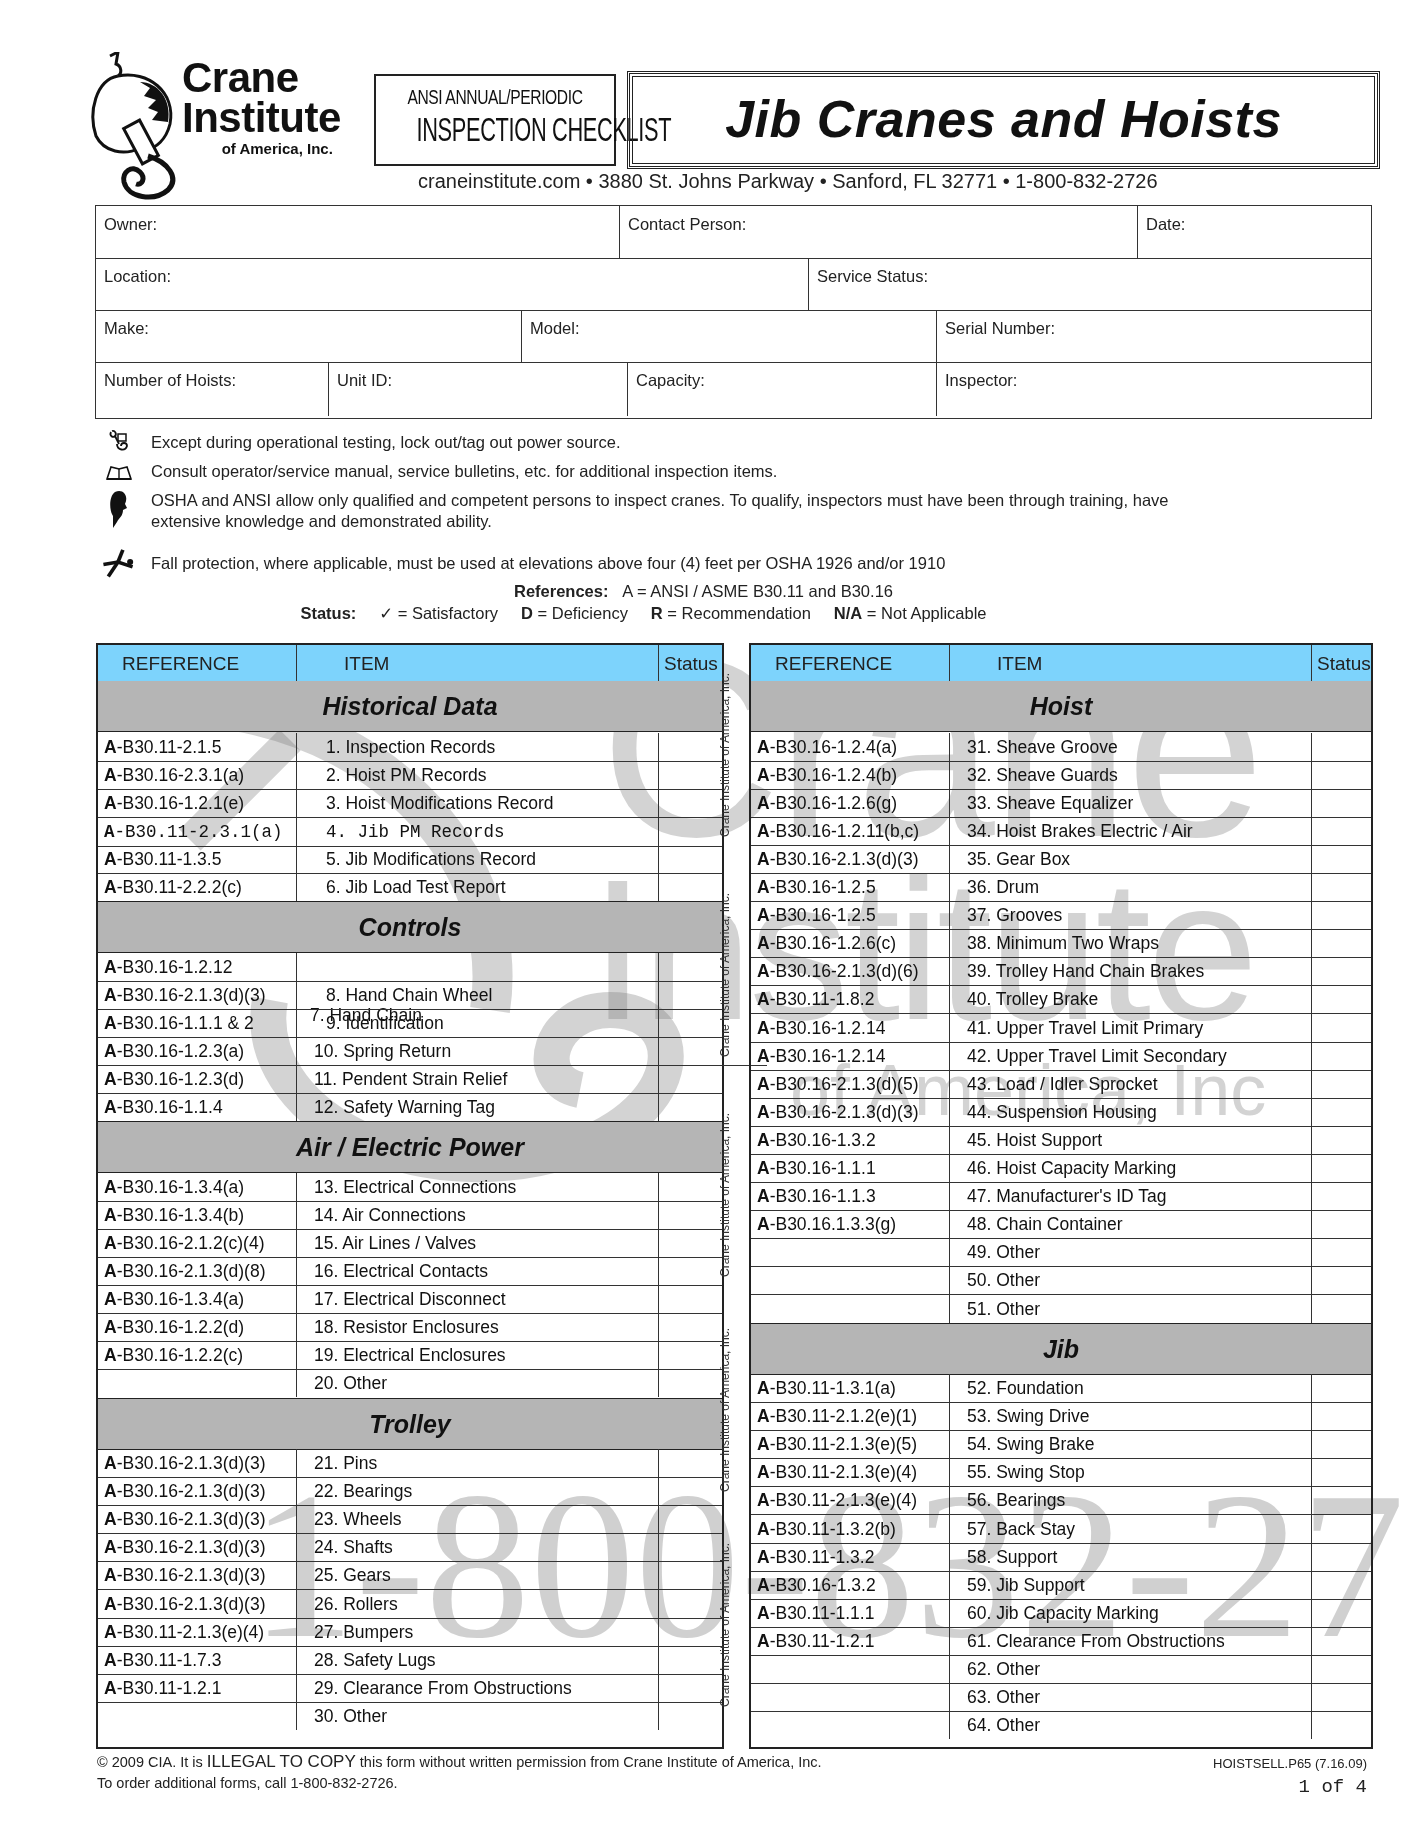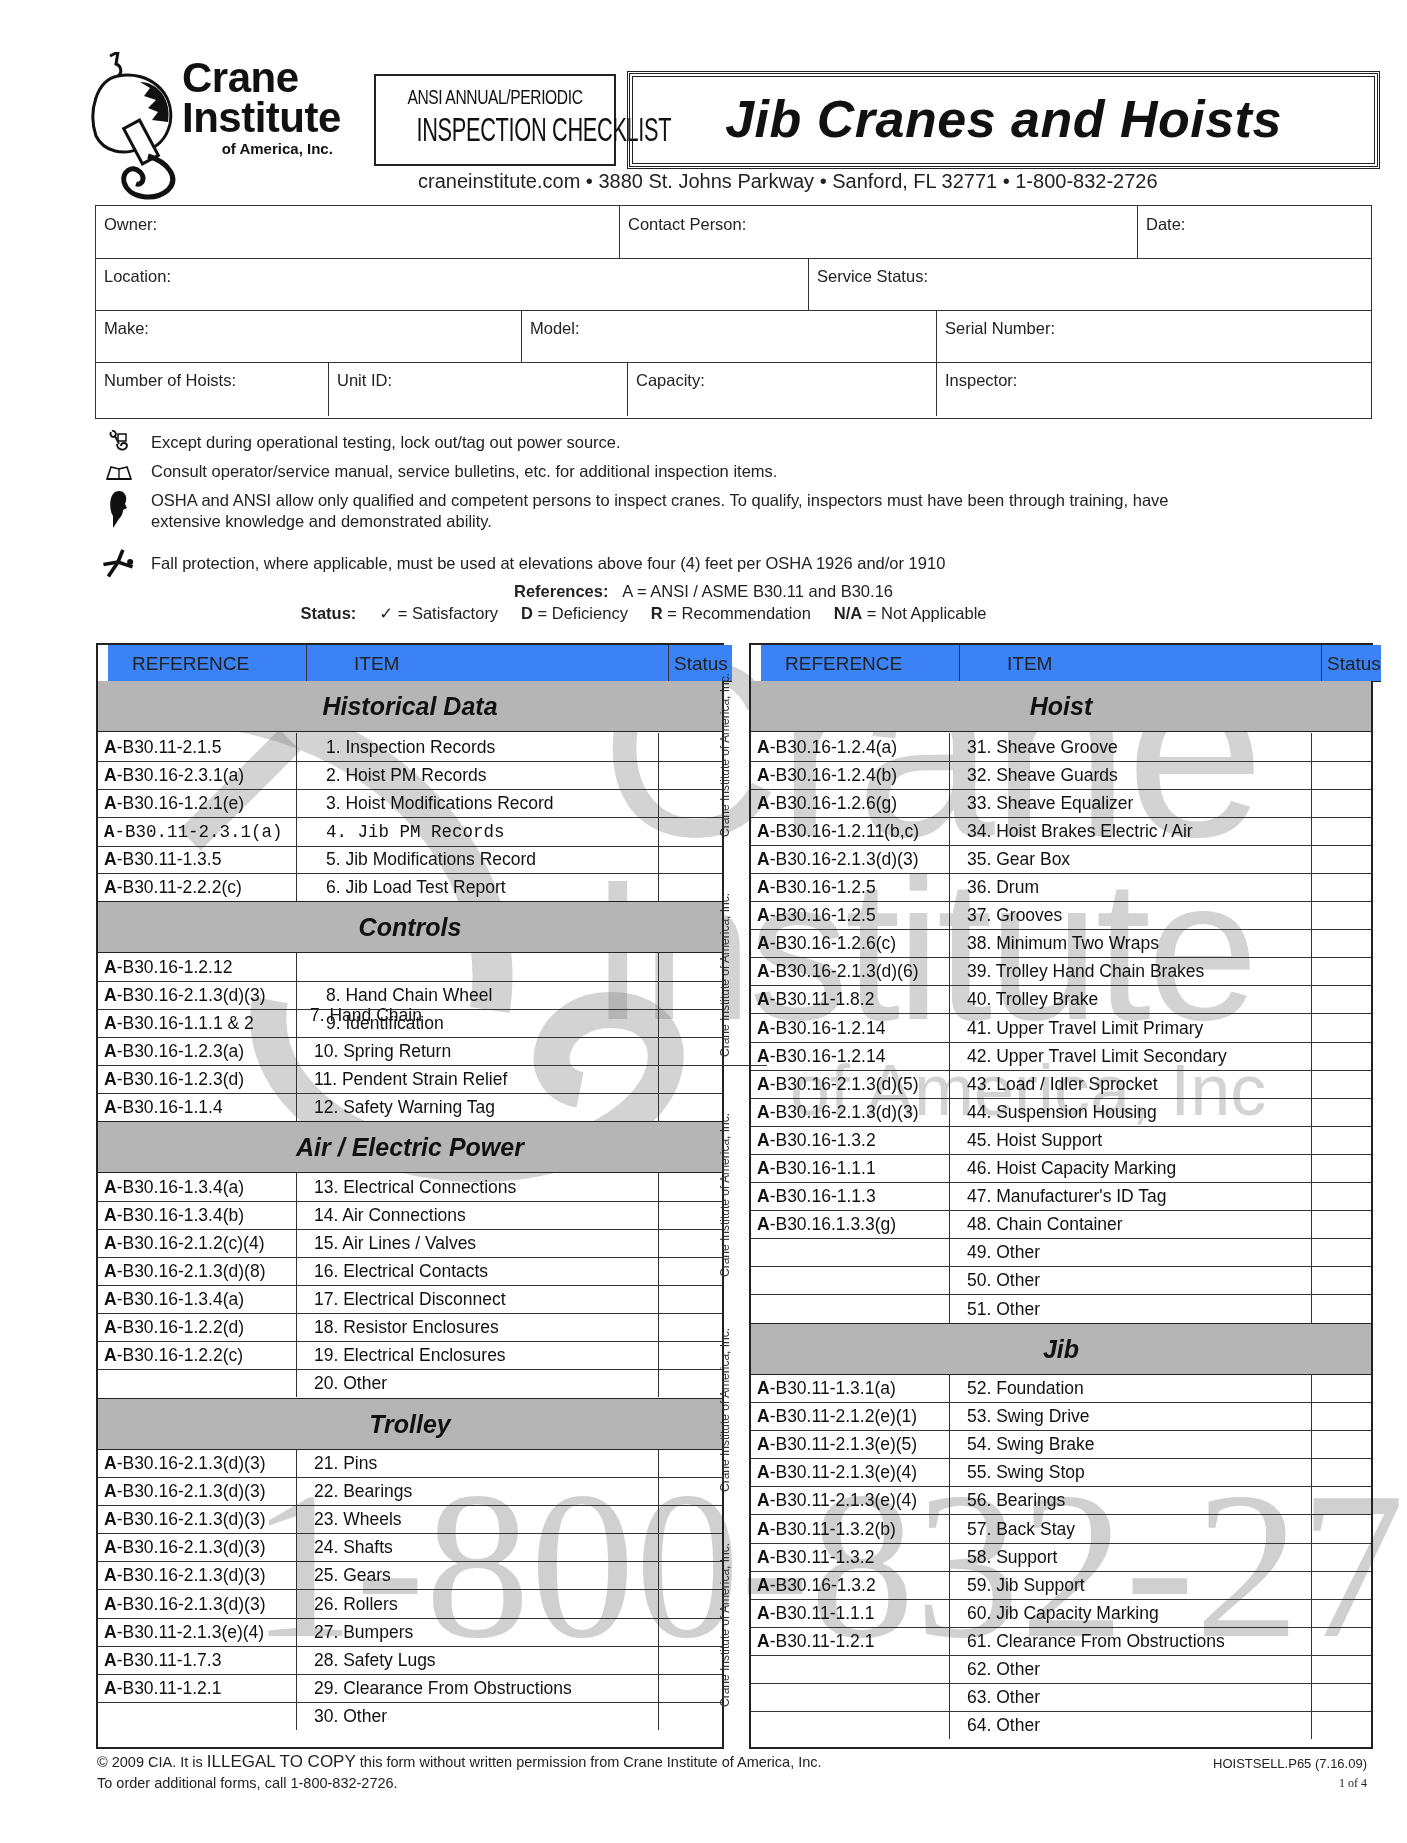--- a/index.html
+++ b/index.html
@@ -37,21 +37,21 @@
   .notes { position:absolute; left:105px; top:427px; width:1280px; }
   .note { position:absolute; left:0; font-size:16.5px; color:#222; white-space:nowrap; }
   .note .ico { position:absolute; left:0; top:-4px; width:28px; height:28px; }
   .note .txt { position:absolute; left:46px; top:0; line-height:21px; }
 
   .refs { position:absolute; left:0; width:1407px; text-align:center; font-size:16.5px; color:#222; white-space:nowrap; }
   .refs b { font-weight:bold; }
 
   
   .tbl { position:absolute; border:2px solid #222; background:transparent; }
-  .tbl .hdr { position:absolute; left:10px; top:0; width:100%; height:36px; border-bottom:1.5px solid #222; background:#3b82f6; }
+  .tbl .hdr { position:absolute; left:0; top:0; width:100%; height:36px; border-bottom:1.5px solid #222; background:#7dd3fc; }
   .tbl .hdr div { position:absolute; top:0; height:36px; line-height:38px; font-size:19px; color:#222; }
   .tbl .sect { position:absolute; left:0; width:100%; background:#b5b5b5; border-bottom:1.5px solid #222; border-top:1.5px solid #222;
                text-align:center; font-weight:bold; font-style:italic; font-size:25px; color:#111; }
   .tbl .r { position:absolute; left:0; width:100%; height:28px; border-bottom:1.3px solid #333; font-size:17.5px; color:#111; }
   .tbl .r:last-child { border-bottom:none; }
   .tbl .r .ref { position:absolute; left:6px; top:4px; white-space:nowrap; }
   .tbl .r .ref b { font-weight:bold; }
   .tbl .r .item { position:absolute; top:4px; white-space:nowrap; }
   .tbl .r .stat { position:absolute; top:0; height:100%; border-left:1.3px solid #333; }
   .vline { position:absolute; top:0; bottom:0; border-left:1.3px solid #333; }
@@ -573,13 +573,13 @@
 <div class="side" style="top:870px; height:210px;">Crane Institute of America, Inc.</div>
 <div class="side" style="top:1090px; height:210px;">Crane Institute of America, Inc.</div>
 <div class="side" style="top:1310px; height:200px;">Crane Institute of America, Inc.</div>
 <div class="side" style="top:1520px; height:210px;">Crane Institute of America, Inc.</div>
 
 <div class="foot" style="left:97px; top:1752px;">
   <span>© 2009 CIA. It is </span><span class="big">ILLEGAL TO COPY</span><span> this form without written permission from Crane Institute of America, Inc.</span>
 </div>
 <div class="foot" style="left:97px; top:1775px;">To order additional forms, call 1-800-832-2726.</div>
 <div class="foot" style="right:40px; top:1756px; font-size:13px;">HOISTSELL.P65 (7.16.09)</div>
-<div class="foot" style="right:40px; top:1776px; font-family:Liberation Serif, serif; font-size:12px;">1 of 4</div>
+<div class="foot" style="right:40px; top:1776px; font-family:Liberation Mono, monospace; font-size:19px;">1 of 4</div>
 
 </body></html>

